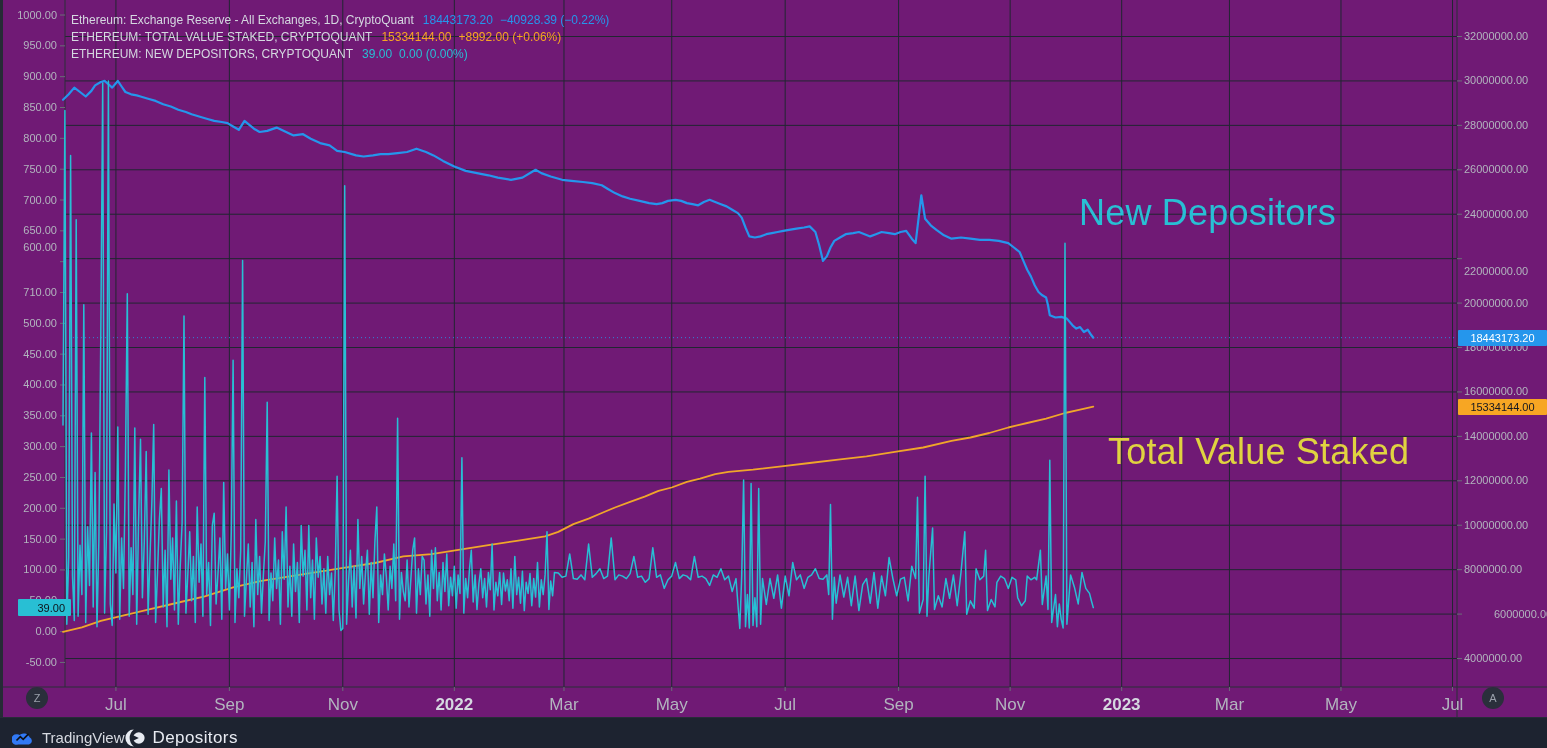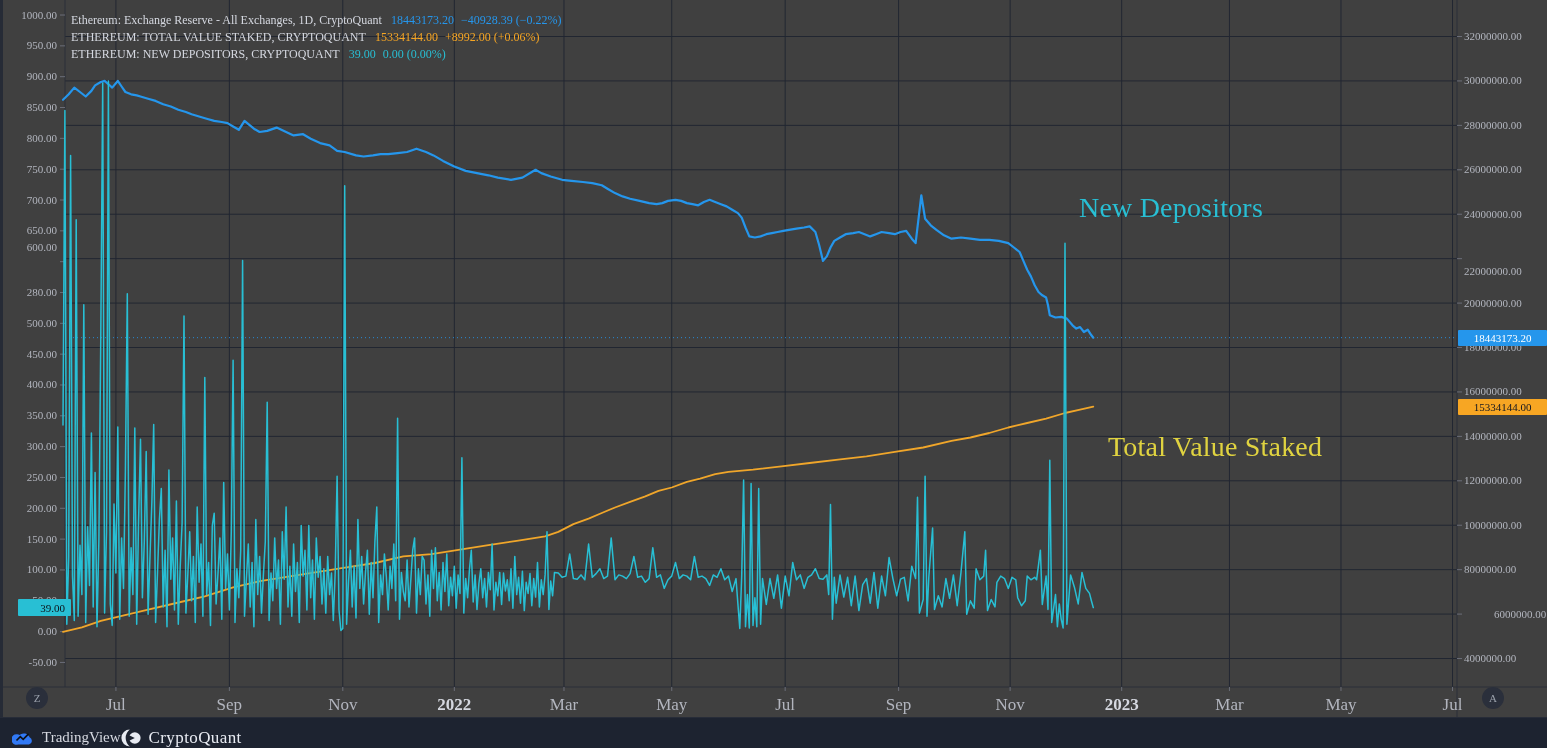--- a/index.html
+++ b/index.html
@@ -1,33 +1,33 @@
 <!DOCTYPE html>
 <html><head>
 <meta charset="utf-8">
 <style>
   html,body{margin:0;padding:0;background:#0e1117;}
-  .stage{position:relative;width:1547px;height:748px;background:#404040;overflow:hidden;
-         font-family:Liberation Serif, serif;-webkit-font-smoothing:antialiased;}
+  .stage{position:relative;width:1547px;height:748px;background:#701a75;overflow:hidden;
+         font-family:Liberation Sans, sans-serif;-webkit-font-smoothing:antialiased;}
   #chart-svg{position:absolute;left:0;top:0;}
   .edge-strip{position:absolute;left:0;top:0;width:3px;height:717px;background:#262b36;}
   .axis-pane{position:absolute;top:0;height:687px;}
   #left-axis{left:0;width:65px;}
   #right-axis{left:1457px;width:90px;}
   .tick-label{position:absolute;font-size:11px;color:#b2b5be;line-height:11px;white-space:nowrap;}
   #left-axis .tick-label{right:8px;}
   #right-axis .tick-label{left:7px;}
   #time-axis{position:absolute;left:0;top:687px;width:1547px;height:30px;}
   .time-label{position:absolute;top:8px;transform:translateX(-50%);font-size:17px;color:#b2b5be;white-space:nowrap;}
   .time-label.year{color:#d5d8e0;font-weight:700;}
   .legend{position:absolute;left:71px;top:13px;}
   .legend-row{display:flex;align-items:baseline;height:17px;font-size:12px;color:#d5d8e0;cursor:default;white-space:nowrap;}
   .legend-row .val{margin-left:9px;}
   .legend-row .chg{margin-left:7px;}
-  .annot{position:absolute;font-size:28px;letter-spacing:.2px;white-space:nowrap;}
+  .annot{position:absolute;font-size:36px;letter-spacing:.2px;white-space:nowrap;}
   .badge{position:absolute;font-size:11px;display:flex;align-items:center;border-radius:1px;}
   #badge-left{height:17px;width:47px;left:18px;justify-content:flex-end;padding-right:6px;color:#0d1319;}
   #badge-r1{height:16px;width:89px;left:1458px;justify-content:center;color:#fff;}
   #badge-r2{height:16px;width:89px;left:1458px;justify-content:center;color:#131722;}
   .scale-btn{position:absolute;width:22px;height:22px;border-radius:50%;background:#2a2f3b;color:#9aa0ab;
              font-size:11px;display:flex;align-items:center;justify-content:center;top:687px;cursor:pointer;}
   #btn-z{left:26px;} #btn-a{left:1482px;}
   .footer{position:absolute;left:0;top:717px;width:1547px;height:40px;background:#1d2330;
           border-top:1px solid #272c38;display:flex;align-items:center;
           padding:0 22px 0 12px;box-sizing:border-box;}
@@ -133,21 +133,21 @@
   <div id="left-axis" class="axis-pane">
       <div class="tick-label" style="top: 9.53px;">1000.00</div>
       <div class="tick-label" style="top: 40.3585px;">950.00</div>
       <div class="tick-label" style="top: 71.187px;">900.00</div>
       <div class="tick-label" style="top: 102.016px;">850.00</div>
       <div class="tick-label" style="top: 132.844px;">800.00</div>
       <div class="tick-label" style="top: 163.673px;">750.00</div>
       <div class="tick-label" style="top: 194.501px;">700.00</div>
       <div class="tick-label" style="top: 225.329px;">650.00</div>
       <div class="tick-label" style="top: 242px; margin-left: 30px;">600.00</div>
-      <div class="tick-label" style="top: 286.986px;">280.00</div>
+      <div class="tick-label" style="top: 286.986px;">710.00</div>
       <div class="tick-label" style="top: 317.815px;">500.00</div>
       <div class="tick-label" style="top: 348.644px;">450.00</div>
       <div class="tick-label" style="top: 379.472px;">400.00</div>
       <div class="tick-label" style="top: 410.3px;">350.00</div>
       <div class="tick-label" style="top: 441.129px;">300.00</div>
       <div class="tick-label" style="top: 471.957px;">250.00</div>
       <div class="tick-label" style="top: 502.786px; margin-left: 20px;">200.00</div>
       <div class="tick-label" style="top: 533.615px;">150.00</div>
       <div class="tick-label" style="top: 564.443px;">100.00</div>
       <div class="tick-label" style="top: 595.271px;">50.00</div>
@@ -222,16 +222,16 @@
         <path d="M4.5,9.5 L8.3,5.6 L11.2,8.3 L16.6,2.8" stroke="#0e1117" stroke-width="1.7" fill="none"></path>
       </svg>
       <span class="tv-text">TradingView</span>
     </div>
     <div class="brand">
       <svg width="21" height="20" viewBox="0 0 21 20">
         <path d="M8.8,1.6 A8.4,8.4 0 0 0 8.8,18.4 A10.6,10.6 0 0 1 8.8,1.6 Z" fill="#e8ebf2"></path>
         <circle cx="13.8" cy="10" r="5.8" fill="#e8ebf2"></circle>
         <path d="M13.8,10 L7.6,7.0 L7.6,13.0 Z" fill="#1d2330"></path>
       </svg>
-      <span class="cq-text">CryptoQuant</span>
+      <span class="cq-text">Depositors</span>
     </div>
   </div>
 </div>
 
 </body></html>

